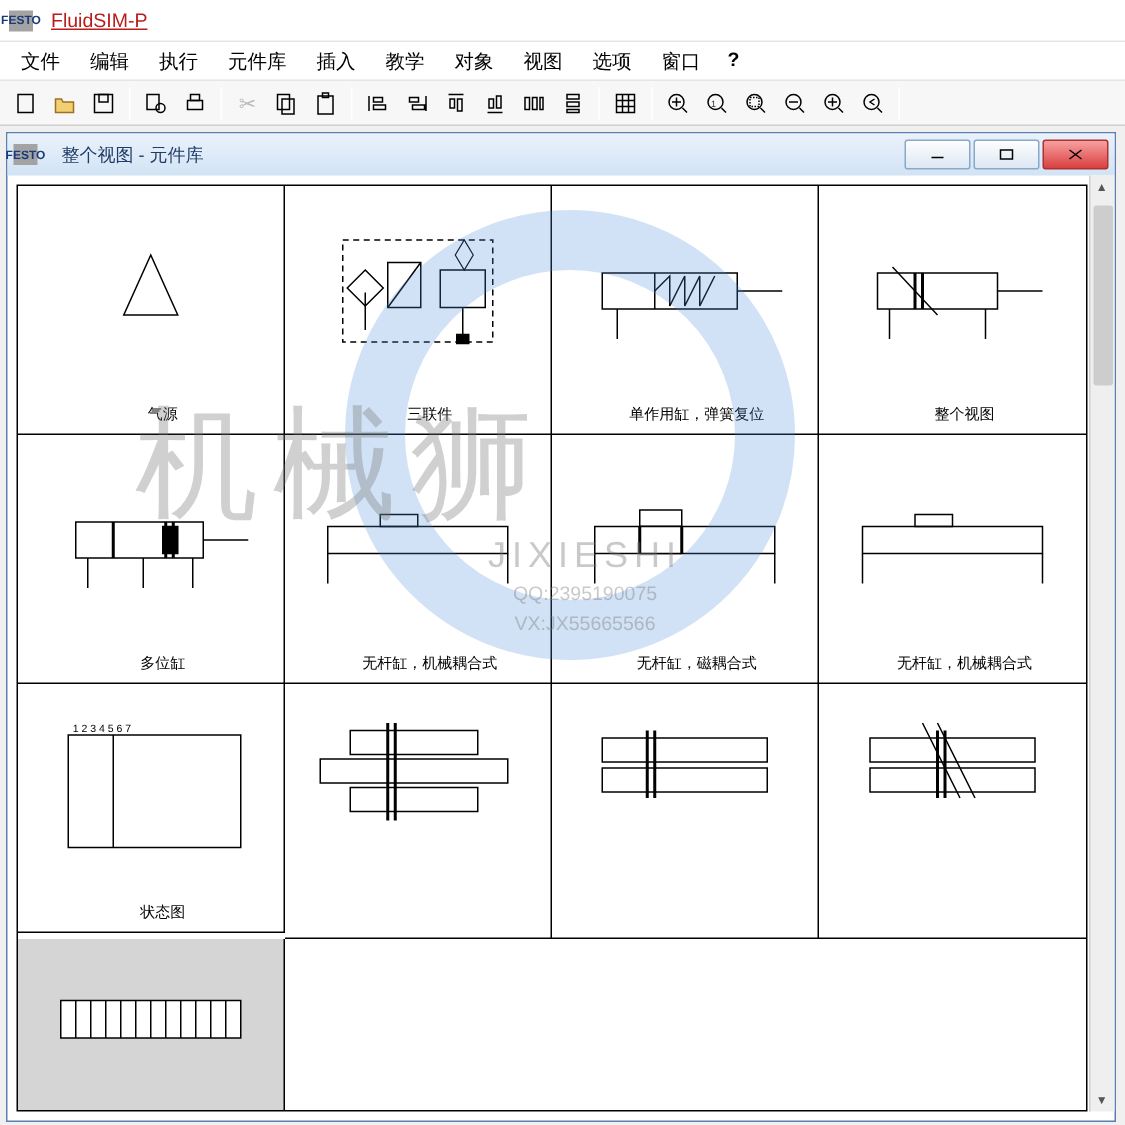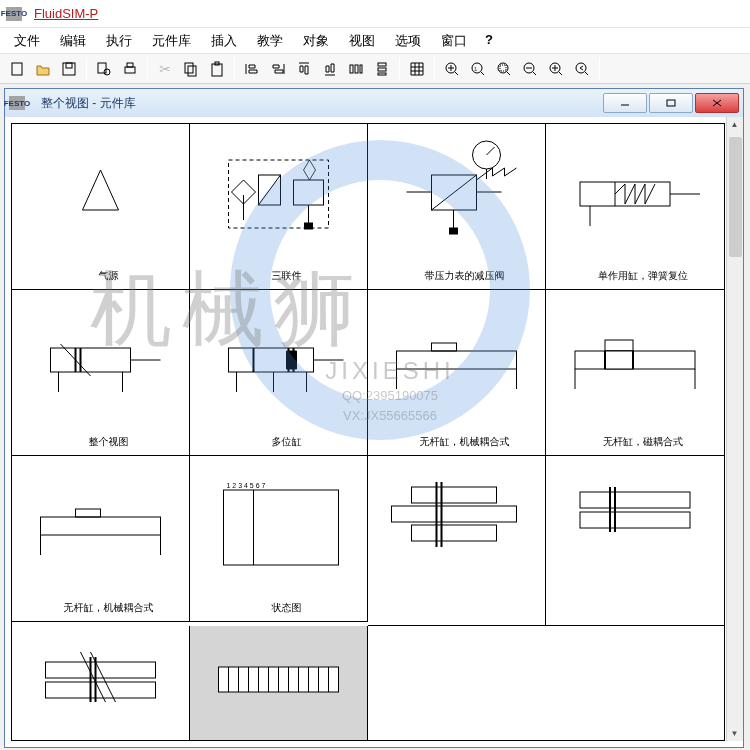--- a/index.html
+++ b/index.html
@@ -239,34 +239,20 @@
               <path d="M45 65v25"></path>
               <rect x="60" y="45" width="22" height="30"></rect>
               <path d="M60 75l22-30"></path>
               <path d="M105 40l6-10 6 10-6 10z" stroke-width="0.8"></path>
               <rect x="95" y="50" width="30" height="25"></rect>
               <path d="M110 75v18"></path>
               <rect x="106" y="93" width="8" height="6" fill="#000"></rect>
             </svg>
           <div class="cell-label">三联件</div>
         </div>
-        <div class="cell">
-          <svg class="cell-svg" viewBox="0 0 160 128">
-              <circle cx="110" cy="25" r="14"></circle>
-              <path d="M110 25l8-8"></path>
-              <path d="M110 39v10"></path>
-              <rect x="55" y="45" width="45" height="35"></rect>
-              <path d="M55 80l45-35"></path>
-              <path d="M55 62h-25M100 62h25"></path>
-              <path d="M77 80v18"></path>
-              <path d="M100 50l16-12 0 8 12-8 0 8 12-8"></path>
-              <rect x="73" y="98" width="8" height="6" fill="#000"></rect>
-            </svg>
-          <div class="cell-label">带压力表的减压阀</div>
-        </div>
 
         <div class="cell">
           <svg class="cell-svg" viewBox="0 0 160 128">
               <rect x="25" y="52" width="90" height="24"></rect>
               <path d="M60 52v24"></path>
               <path d="M60 64l10-10 0 20 10-20 0 20 10-20 0 20 10-20"></path>
               <path d="M115 64h30"></path>
               <path d="M35 76v20"></path>
             </svg>
           <div class="cell-label">单作用缸，弹簧复位</div>

